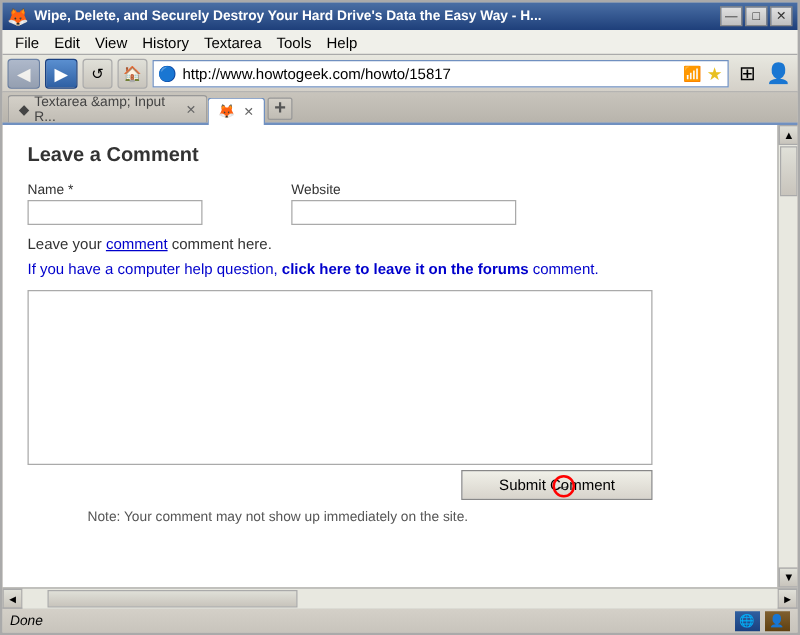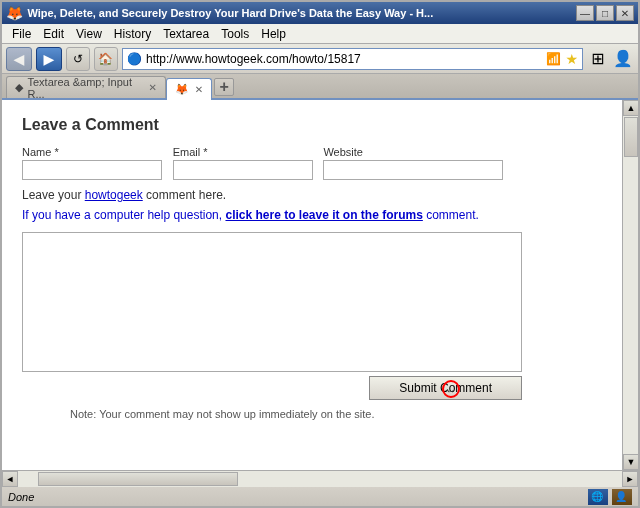--- a/index.html
+++ b/index.html
@@ -99,21 +99,21 @@
       height: 20px; border: 1px solid #aaa; font-size: 12px; padding: 1px 3px; outline: none;
       background: white;
     }
     .field-name .form-input { width: 140px; }
     .field-email .form-input { width: 140px; }
     .field-website .form-input { width: 180px; }
 
     .friendly-text { font-size: 12px; color: #333; margin-bottom: 6px; }
     .friendly-link { color: #0000cc; text-decoration: underline; }
     .forum-text { font-size: 12px; color: #0000cc; margin-bottom: 10px; }
-    .forum-link { color: #0000cc; text-decoration: underline; font-weight: bold; }
+    .forum-link { color: #0000cc; font-weight: bold; }
 
     .comment-textarea {
       width: 500px; height: 140px; border: 1px solid #aaa; resize: none; font-size: 12px;
       padding: 4px; outline: none; display: block; margin-bottom: 4px;
     }
 
     .submit-row { display: flex; justify-content: flex-end; width: 500px; position: relative; }
     .resize-handle {
       position: absolute; right: 60px; bottom: 28px;
       width: 20px; height: 20px; border: 2px solid red; border-radius: 50%;
@@ -202,31 +202,27 @@
 
   <div class="content-wrapper">
     <div class="page-content">
       <div class="form-section">
         <div class="form-title">Leave a Comment</div>
         <div class="form-row">
           <div class="form-field field-name">
             <label class="form-label">Name *</label>
             <input class="form-input" type="text" style="">
           </div>
-          <div class="form-field field-email">
-            <label class="form-label">Email *</label>
-            <input class="form-input" type="text" style="">
-          </div>
           <div class="form-field field-website">
             <label class="form-label">Website</label>
             <input class="form-input" type="text" style="">
           </div>
         </div>
         <div class="friendly-text">
-          <span>Leave your </span><a class="friendly-link">howtogeek</a><span> comment here.</span>
+          <span>Leave your </span><a class="friendly-link">comment</a><span> comment here.</span>
         </div>
         <div class="forum-text">
           <span>If you have a computer help question, </span><a class="forum-link">click here to leave it on the forums</a><span> comment.</span>
         </div>
         <textarea class="comment-textarea" style=""></textarea>
         <div class="submit-row">
           <div class="resize-handle" style="position:absolute; right:62px; bottom:2px; width:18px; height:18px; border:2px solid red; border-radius:50%; display:flex; align-items:center; justify-content:center; font-size:11px; color:#333;">↔</div>
           <button class="submit-btn">Submit Comment</button>
         </div>
         <div class="note-text">Note: Your comment may not show up immediately on the site.</div>

